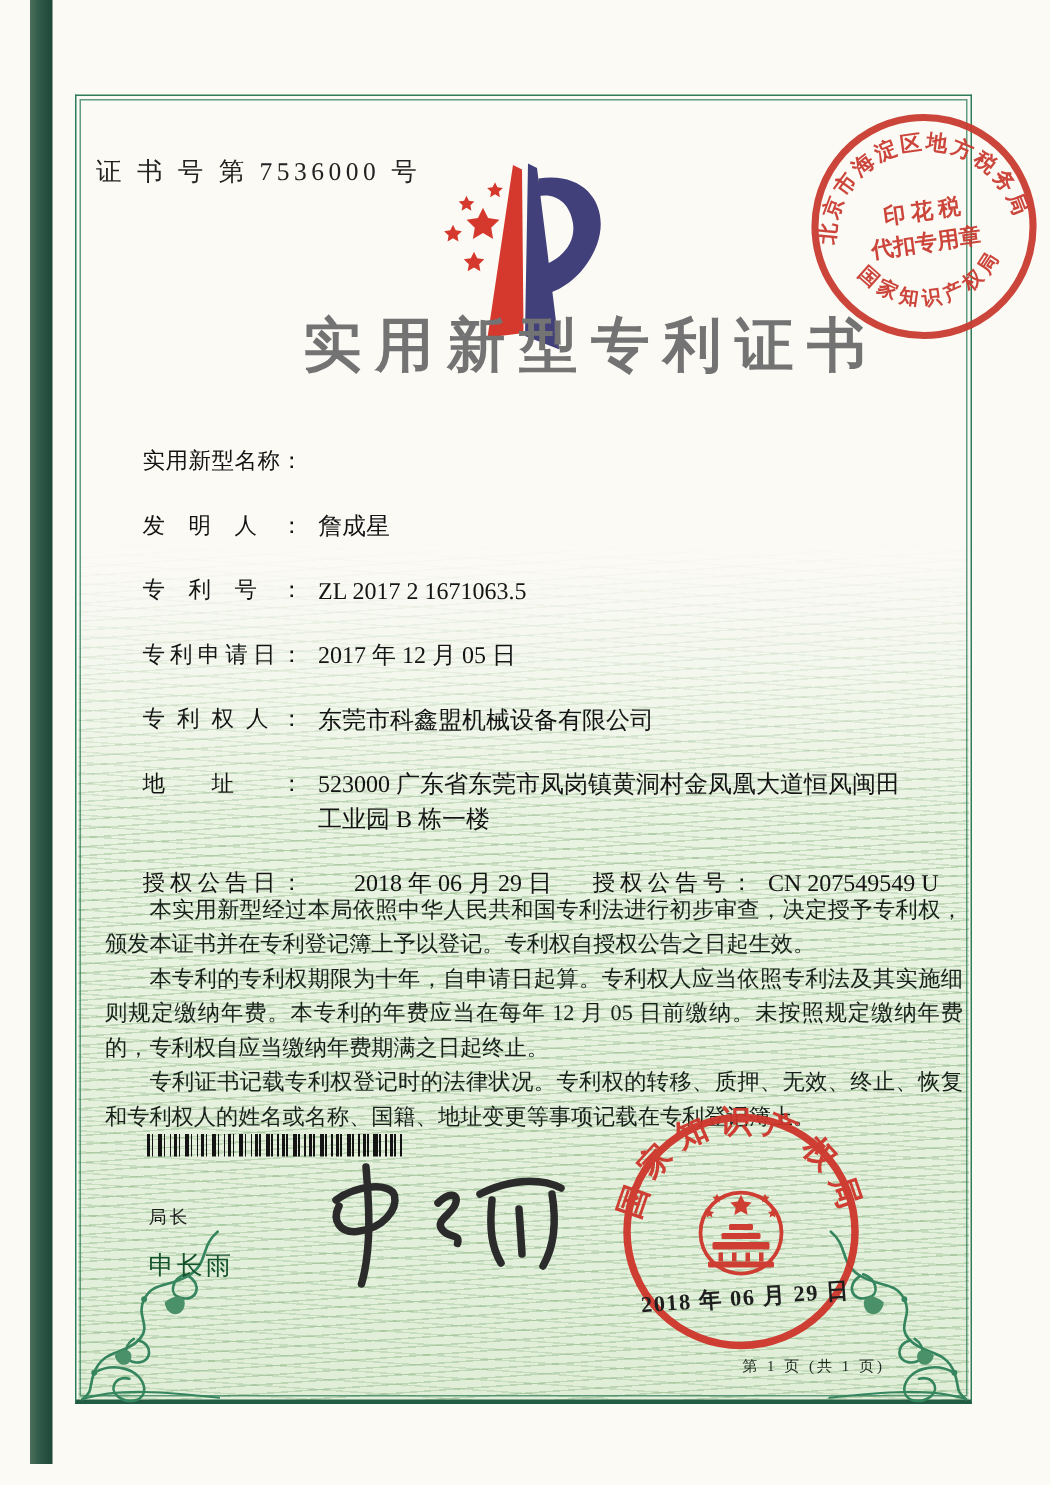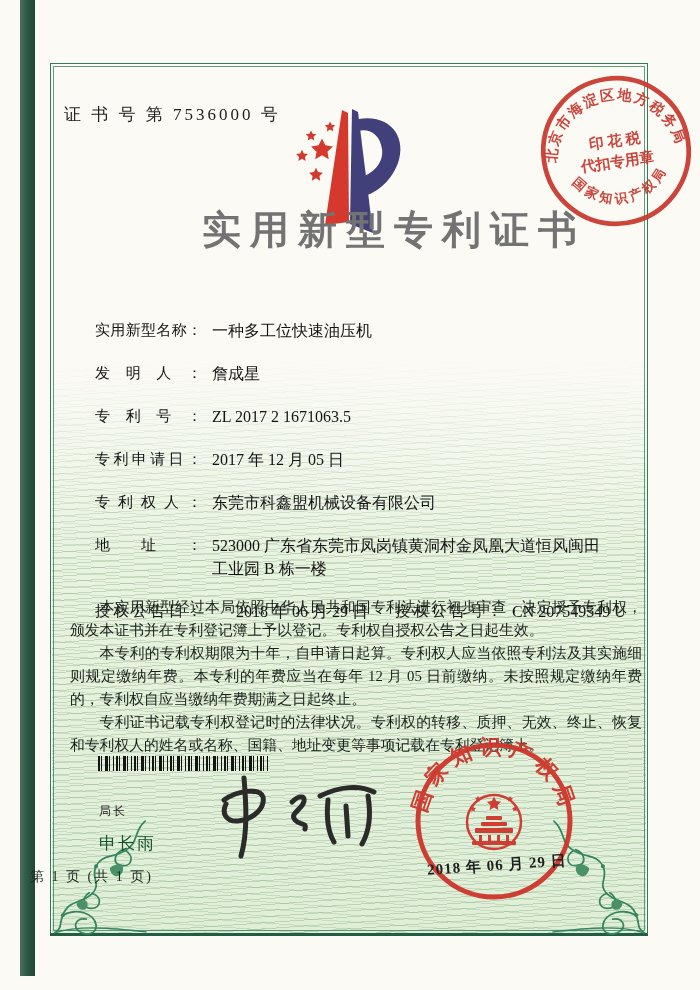--- a/index.html
+++ b/index.html
@@ -25,21 +25,21 @@
     -webkit-mask-image:linear-gradient(180deg,transparent 0 34%,#000 58%,#000 100%);
     mask-image:linear-gradient(180deg,transparent 0 34%,#000 58%,#000 100%);}
 
   .cert-no{position:absolute;left:64px;top:103px;font-size:17px;letter-spacing:3px;color:#222;}
 
   .logo{position:absolute;left:289px;top:106px;width:122px;height:132px;}
 
   .title{position:absolute;left:0;top:203px;width:700px;text-align:center;
     font-size:39px;font-weight:700;letter-spacing:9px;color:#737373;padding-left:44px;}
 
-  .fields{position:absolute;left:95px;top:297px;width:545px;font-size:16px;color:#141414;margin-top:22px;}
+  .fields{position:absolute;left:95px;top:297px;width:545px;font-size:16px;color:#141414;}
   .f-row{display:flex;margin-bottom:20px;line-height:23px;}
   .f-label{display:inline-block;width:107px;min-width:107px;text-align:justify;text-align-last:justify;
     font-size:15px;letter-spacing:0;}
   .f-value{margin-left:10px;}
   .f-value.addr{width:400px;}
   .grant-row{display:flex;margin-top:2px;line-height:23px;}
   .grant-a{display:flex;width:300px;gap:24px;}
   .grant-b{display:flex;}
 
   .paras{position:absolute;left:70px;top:584px;width:572px;font-size:14.8px;line-height:23px;
@@ -55,22 +55,22 @@
   .signer-name{position:absolute;left:99px;top:832px;font-size:17px;color:#14532d;letter-spacing:2px;}
   .signature{position:absolute;left:208px;top:770px;width:175px;height:92px;}
 
   .seal{position:absolute;left:409px;top:736px;width:170px;height:170px;opacity:.95;}
   .seal-date{position:absolute;left:407px;top:856px;width:180px;text-align:center;
     font-size:15px;font-weight:700;color:#1e1e1e;transform:rotate(-4deg);letter-spacing:1px;}
 
   .tax-stamp{position:absolute;left:537px;top:72px;width:158px;height:158px;
     transform:rotate(-8deg);opacity:.93;}
 
-  .footer{position:absolute;left:30px;top:868px;width:560px;text-align:left;
-    font-size:14px;color:#1d2a20;letter-spacing:2px;}
+  .footer{position:absolute;left:30px;top:904px;width:560px;text-align:right;
+    font-size:10px;color:#1d2a20;letter-spacing:2px;}
 
   .orn{position:absolute;width:98px;height:120px;}
   .orn-bl{left:51px;top:816px;}
   .orn-br{left:550px;top:816px;transform:scaleX(-1);}
 </style>
 </head>
 <body>
 
 <div class="photo">
 
@@ -143,21 +143,20 @@
     </text>
     <text x="75" y="70" text-anchor="middle" font-size="14" font-weight="bold" fill="#c9382e">印 花 税</text>
     <text x="75" y="90" text-anchor="middle" font-size="14" font-weight="bold" fill="#c9382e">代扣专用章</text>
   </svg>
 
   <div class="title">实用新型专利证书</div>
 
   <div class="fields">
     <div class="f-row">
       <span class="f-label">实用新型名称：</span>
-      <span class="f-value">一种多工位快速油压机</span>
     </div>
     <div class="f-row">
       <span class="f-label">发明人：</span>
       <span class="f-value">詹成星</span>
     </div>
     <div class="f-row">
       <span class="f-label">专利号：</span>
       <span class="f-value">ZL 2017 2 1671063.5</span>
     </div>
     <div class="f-row">

